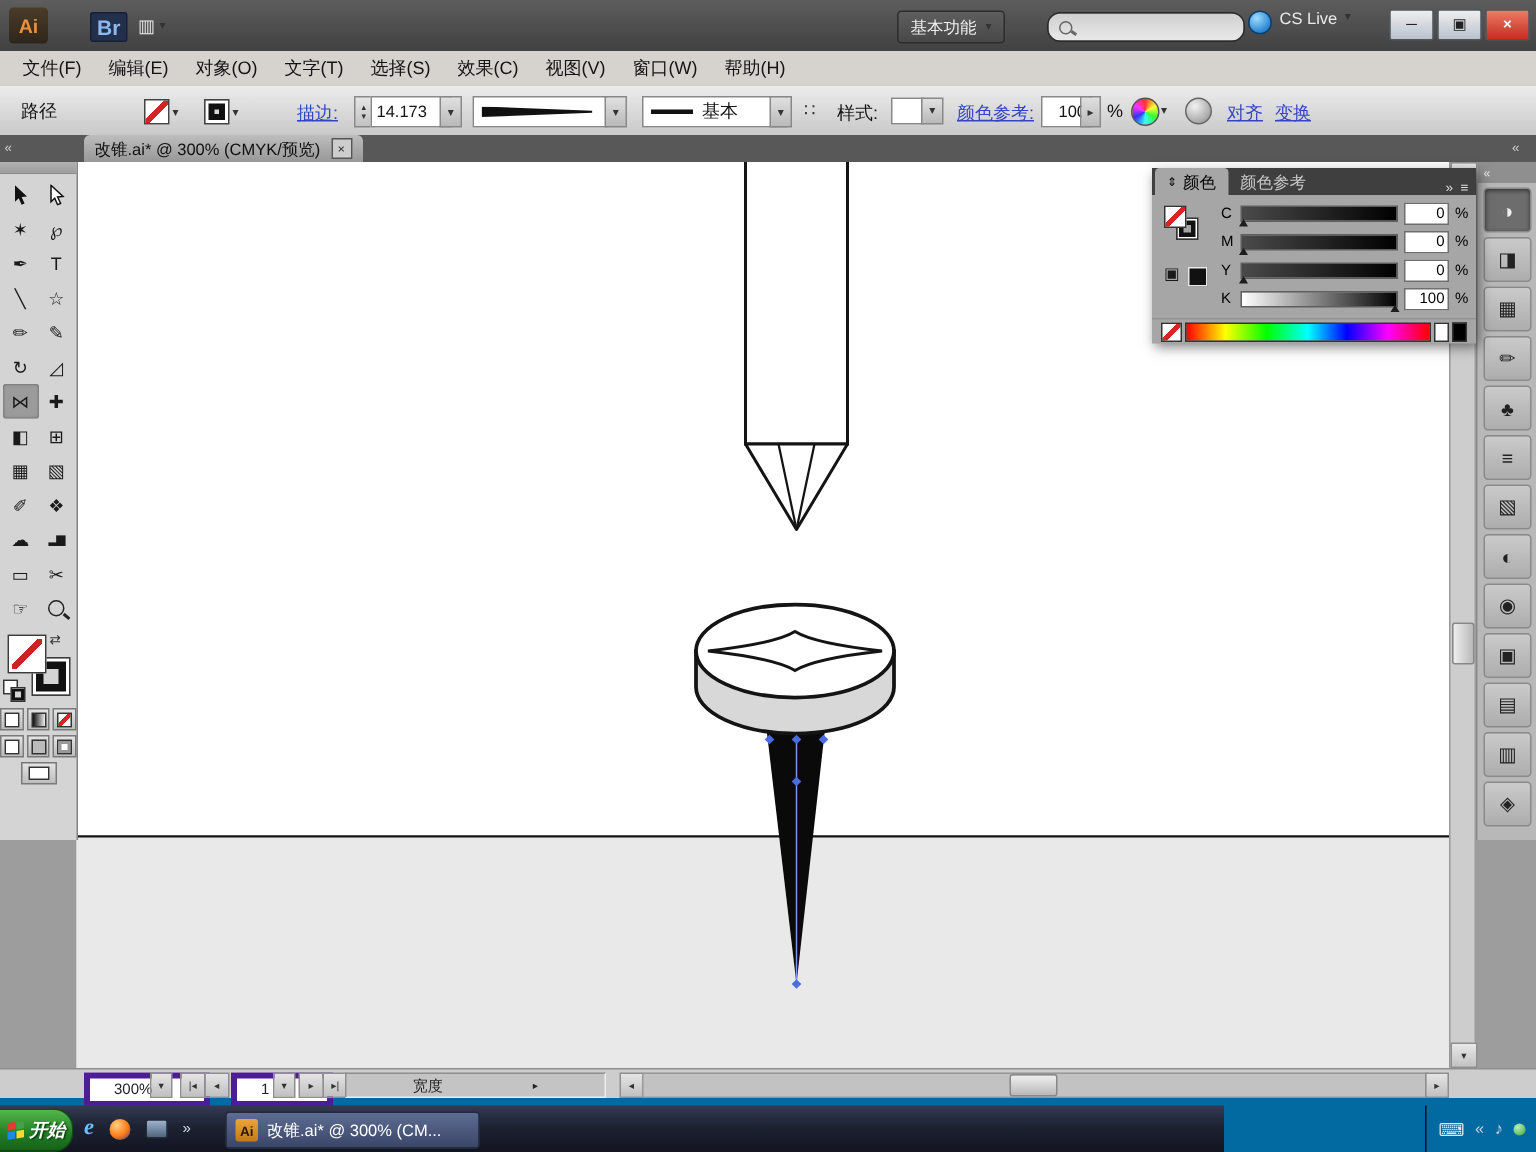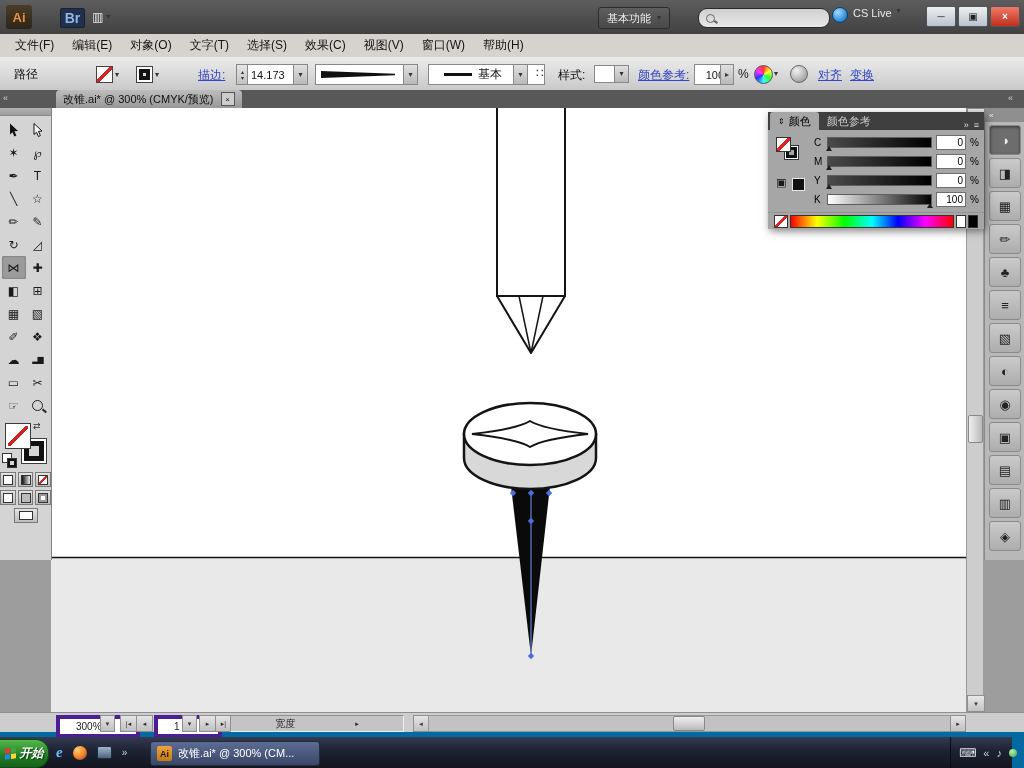--- a/index.html
+++ b/index.html
@@ -49,21 +49,21 @@
            border:1px solid #888;display:flex;flex-direction:column;align-items:center;justify-content:center;}
   .spinner span{font-size:6px;line-height:6px;color:#333;}
   .field{background:#fff;border:1px solid #888;font-size:11px;display:flex;align-items:center;padding:0 3px;height:19px;}
   .cb-weight{position:absolute;left:247px;top:7px;width:46px;}
   .dd-btn{background:linear-gradient(#e0e0e0,#b9b9b9);border:1px solid #888;height:19px;width:13px;display:flex;align-items:center;justify-content:center;}
   .cb-weight-dd{position:absolute;left:293px;top:7px;}
   .cb-profile{position:absolute;left:315px;top:7px;width:88px;height:19px;background:#fff;border:1px solid #888;}
   .taper{position:absolute;left:5px;top:6px;width:74px;height:7px;background:#101010;
          clip-path:polygon(0 0,100% 40%,100% 60%,0 100%);}
   .cb-profile-dd{position:absolute;left:403px;top:7px;}
-  .cb-brush{position:absolute;left:428px;top:7px;width:85px;height:19px;background:#fff;border:1px solid #888;display:flex;align-items:center;gap:6px;padding:0 15px;}
+  .cb-brush{position:absolute;left:428px;top:7px;width:85px;height:19px;background:#fff;border:1px solid #888;display:flex;align-items:center;gap:6px;padding:0 5px;}
   .brush-line{width:28px;height:3px;background:#111;}
   .cb-brush-dd{position:absolute;left:513px;top:7px;}
   .cb-dots{position:absolute;left:536px;top:9px;font-size:12px;color:#333;}
   .cb-style-label{position:absolute;left:558px;top:10px;}
   .cb-style-sw{position:absolute;left:594px;top:8px;width:20px;height:16px;background:#fff;border:1px solid #888;}
   .cb-style-dd{position:absolute;left:614px;top:8px;height:16px;}
   .cb-opacity{position:absolute;left:638px;top:10px;}
   .cb-op-val{position:absolute;left:694px;top:7px;width:26px;justify-content:flex-end;}
   .cb-op-btn{position:absolute;left:720px;top:7px;width:12px;}
   .cb-pct{position:absolute;left:738px;top:10px;}
@@ -164,21 +164,21 @@
   .ch-value{width:26px;height:13px;background:#fff;border:1px solid #6e6e6e;font-size:10px;display:flex;align-items:center;justify-content:flex-end;padding-right:2px;}
   .ch-unit{font-size:10px;color:#000;width:10px;}
   .cp-spectrum{height:16px;background:#a6a6a6;display:flex;align-items:center;padding:0 6px;gap:2px;border-top:1px solid #949494;}
   .spec-none{width:12px;height:11px;border:1px solid #333;background:#fff linear-gradient(135deg,transparent 40%,#d22 40%,#d22 60%,transparent 60%);}
   .spec-bar{flex:1;height:11px;border:1px solid #333;
             background:linear-gradient(90deg,#f00 0%,#ff0 16%,#0f0 33%,#0ff 50%,#00f 66%,#f0f 83%,#f00 100%);}
   .spec-w{width:8px;height:11px;background:#fff;border:1px solid #333;}
   .spec-b{width:8px;height:11px;background:#000;border:1px solid #333;}
 
   
-  .taskbar{position:absolute;left:0;top:737px;width:1012px;height:31px;
+  .taskbar{position:absolute;left:0;top:737px;width:816px;height:31px;
            background:linear-gradient(#343b52 0%,#1d2233 45%,#12151f 100%);}
   .start-btn{position:absolute;left:0;top:2px;width:48px;height:27px;border-radius:0 13px 13px 0;
              background:linear-gradient(#55b649,#1f7d25 60%,#176119);border:1px solid #0f4a12;border-left:none;
              display:flex;align-items:center;justify-content:center;gap:4px;color:#fff;font-weight:bold;font-style:italic;font-size:12px;
              text-shadow:1px 1px 1px #0a3a0c;}
   .flag{width:11px;height:11px;display:grid;grid-template-columns:5px 5px;grid-template-rows:5px 5px;gap:1px;transform:skewY(-8deg);}
   .flag i{display:block;}
   .quicklaunch{position:absolute;left:56px;top:0;height:31px;display:flex;align-items:center;gap:10px;}
   .ie-e{font-family:"Liberation Serif","DejaVu Serif",serif;font-style:italic;font-weight:bold;font-size:15px;color:#6cc0ff;}
   .ff-ball{width:14px;height:14px;border-radius:50%;background:radial-gradient(circle at 35% 30%,#ffd27f,#ff7a1a 55%,#20408a);}

